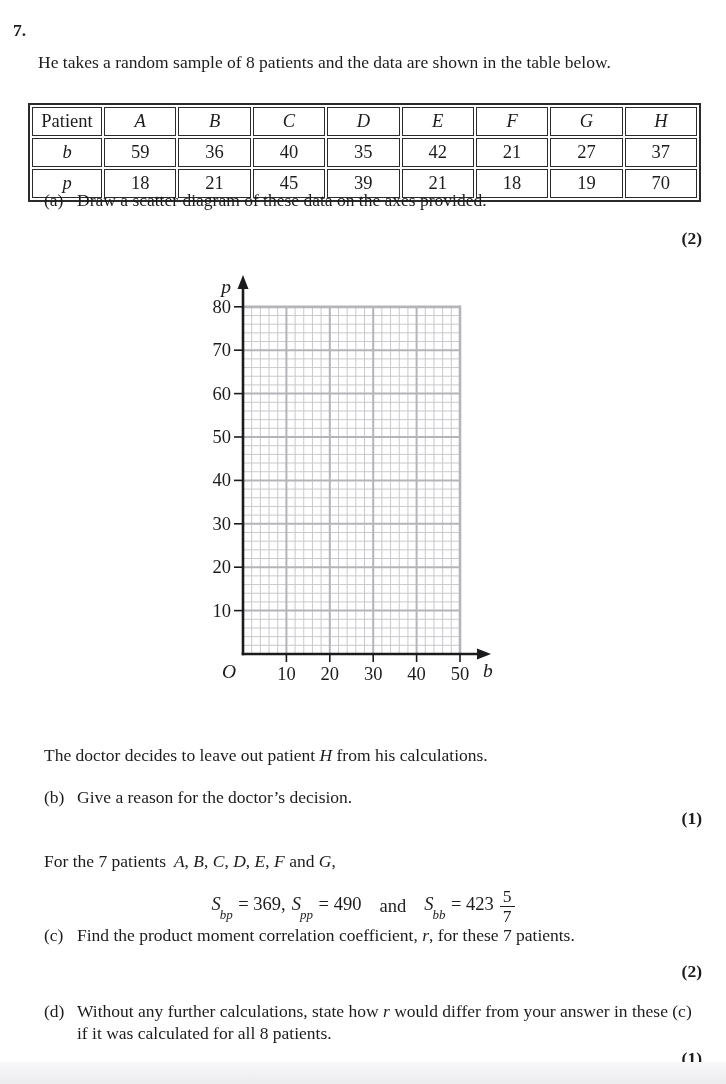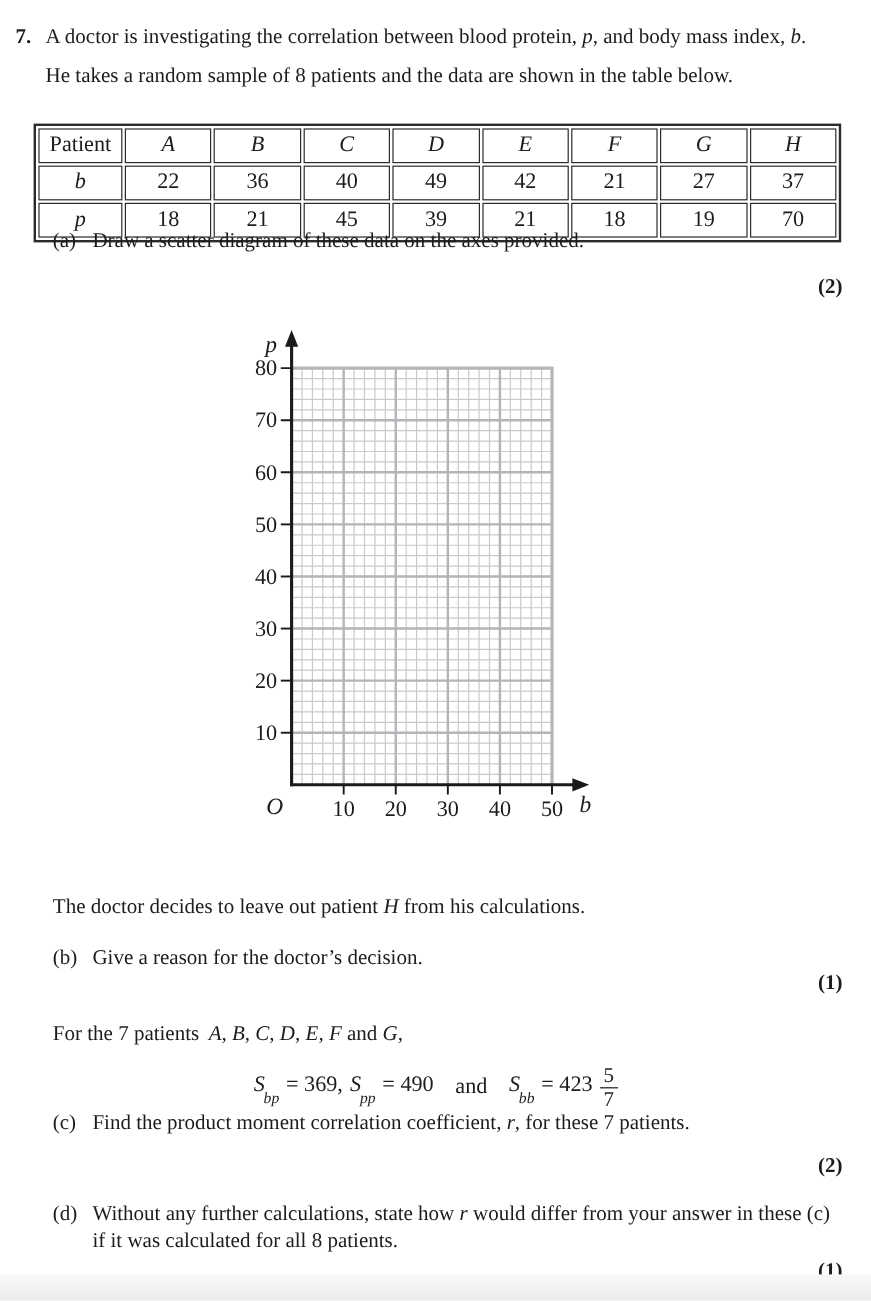--- a/index.html
+++ b/index.html
@@ -59,43 +59,42 @@
   .scan-band{
     position:absolute;left:0;right:0;bottom:0;height:22px;
     background:linear-gradient(180deg,#f8f8fa 0%,#ececef 100%);
   }
 </style>
 </head>
 <body>
 
 <div class="abs line qline" style="left:13px;top:20px;width:706px">
   <span class="qnum">7.</span>
-  <span><span>A doctor is investigating the correlation between blood protein, </span><i>p</i><span>, and body mass index, </span><i>b</i><span>.</span></span>
 </div>
 <div class="abs line" style="left:38px;top:52px"><span>He takes a random sample of 8 patients and the data are shown in the table below.</span></div>
 
 <table class="data-table">
   <tbody>
   <tr>
     <td class="c0">Patient</td>
     <td class="it">A</td>
     <td class="it">B</td>
     <td class="it">C</td>
     <td class="it">D</td>
     <td class="it">E</td>
     <td class="it">F</td>
     <td class="it">G</td>
     <td class="it">H</td>
   </tr>
   <tr>
     <td class="c0 it">b</td>
-    <td>22</td>
+    <td>59</td>
     <td>36</td>
     <td>40</td>
-    <td>49</td>
+    <td>35</td>
     <td>42</td>
     <td>21</td>
     <td>27</td>
     <td>37</td>
   </tr>
   <tr>
     <td class="c0 it">p</td>
     <td>18</td>
     <td>21</td>
     <td>45</td>

